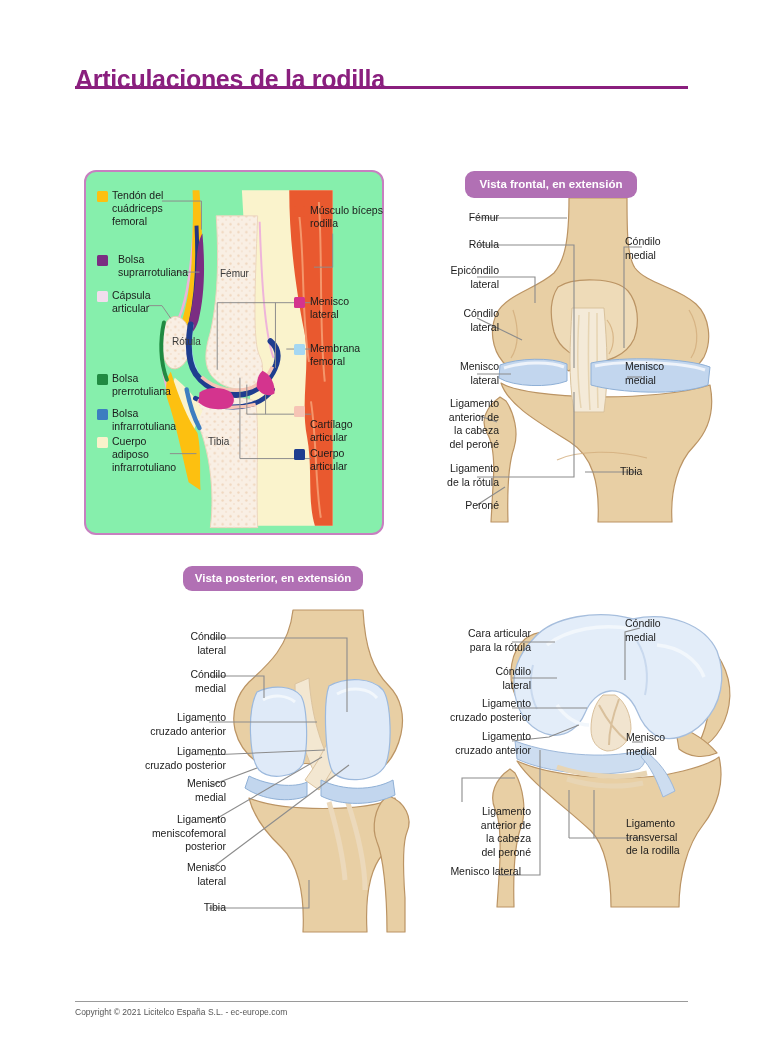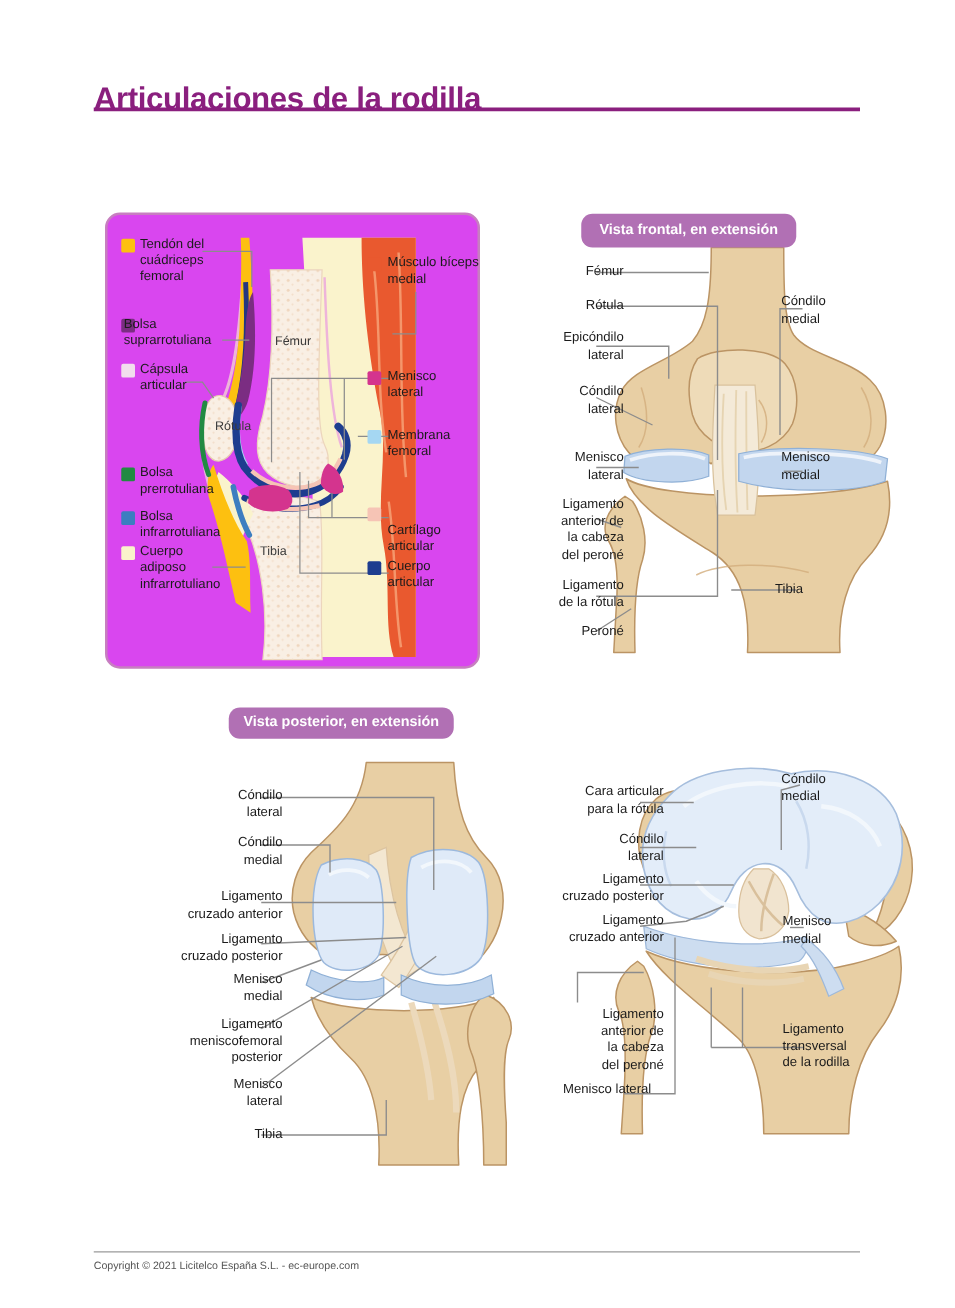--- a/index.html
+++ b/index.html
@@ -3,21 +3,21 @@
 <meta charset="utf-8">
 <style>
   html,body{margin:0;padding:0;}
   body{width:764px;height:1046px;background:#ffffff;position:relative;
        font-family:"Liberation Sans",sans-serif;-webkit-font-smoothing:antialiased;}
   #page-title{position:absolute;left:75px;top:48px;font-size:25px;font-weight:bold;
        color:#8a1f7e;letter-spacing:-0.3px;}
   #title-rule{position:absolute;left:75px;top:86px;width:613px;height:3px;background:#8a1f7e;}
   .panel{position:absolute;padding-left:44px;}
   #legend-panel{left:84px;top:170px;width:300px;height:365px;border:2px solid #c77fc0;
-       border-radius:12px;box-sizing:border-box;background:#d946ef;}
+       border-radius:12px;box-sizing:border-box;background:#86efac;}
   svg.fill{position:absolute;left:0;top:0;width:100%;height:100%;}
   .badge{position:absolute;background:#b170b4;color:#ffffff;font-weight:bold;
        font-size:11.5px;line-height:15px;text-align:center;border-radius:9px;
        display:flex;flex-direction:column;justify-content:center;}
   .lbl{position:absolute;font-size:10.5px;line-height:13.5px;color:#1b1b1b;}
   .r{text-align:right;}
   .nw{white-space:nowrap;}
   .legend-item{position:absolute;font-size:10.5px;line-height:13px;color:#1b1b1b;}
   .sw{position:absolute;width:11px;height:11px;border-radius:1.5px;}
   .bone-lbl{position:absolute;font-size:10px;color:#3a3a3a;}
@@ -78,32 +78,32 @@
       <path d="M228,177 H203"></path>
       <path d="M228,243 H163 V213"></path>
       <path d="M182,243 V223"></path>
       <path d="M228,288 H156 V206"></path>
     </g>
   </svg>
 
   <div class="sw" style="left: 11px; top: 19px; background-color: rgb(253, 192, 16);"></div>
   <div class="legend-item" style="left:26px;top:17px;width:62px">Tendón del cuádriceps femoral</div>
   <div class="sw" style="left: 11px; top: 83px; background-color: rgb(123, 45, 130);"></div>
-  <div class="legend-item" style="left:13px;top:81px;width:92px">Bolsa suprarrotuliana</div>
+  <div class="legend-item" style="left:32px;top:81px;width:92px">Bolsa suprarrotuliana</div>
   <div class="sw" style="left: 11px; top: 119px; background-color: rgb(242, 221, 237);"></div>
   <div class="legend-item" style="left:26px;top:117px;width:60px">Cápsula articular</div>
   <div class="sw" style="left: 11px; top: 202px; background-color: rgb(33, 138, 66);"></div>
   <div class="legend-item" style="left:26px;top:200px;width:75px">Bolsa prerrotuliana</div>
   <div class="sw" style="left: 11px; top: 237px; background-color: rgb(61, 126, 192);"></div>
   <div class="legend-item" style="left:26px;top:235px;width:80px">Bolsa infrarrotuliana</div>
   <div class="sw" style="left: 11px; top: 265px; background-color: rgb(250, 242, 203);"></div>
   <div class="legend-item" style="left:26px;top:263px;width:70px">Cuerpo adiposo infrarrotuliano</div>
 
   <div class="sw" style="left: 208px; top: 34px; background-color: rgb(233, 89, 47);"></div>
-  <div class="legend-item" style="left:224px;top:32px;width:76px">Músculo bíceps medial</div>
+  <div class="legend-item" style="left:224px;top:32px;width:76px">Músculo bíceps rodilla</div>
   <div class="sw" style="left: 208px; top: 125px; background-color: rgb(212, 52, 142);"></div>
   <div class="legend-item" style="left:224px;top:123px;width:50px">Menisco lateral</div>
   <div class="sw" style="left: 208px; top: 172px; background-color: rgb(165, 215, 242);"></div>
   <div class="legend-item" style="left:224px;top:170px;width:56px">Membrana femoral</div>
   <div class="sw" style="left: 208px; top: 234px; background-color: rgb(246, 196, 181);"></div>
   <div class="legend-item" style="left:224px;top:246px;width:50px">Cartílago articular</div>
   <div class="sw" style="left: 208px; top: 277px; background-color: rgb(30, 61, 143);"></div>
   <div class="legend-item" style="left:224px;top:275px;width:46px">Cuerpo articular</div>
 
   <div class="bone-lbl" style="left:134px;top:96px">Fémur</div>

